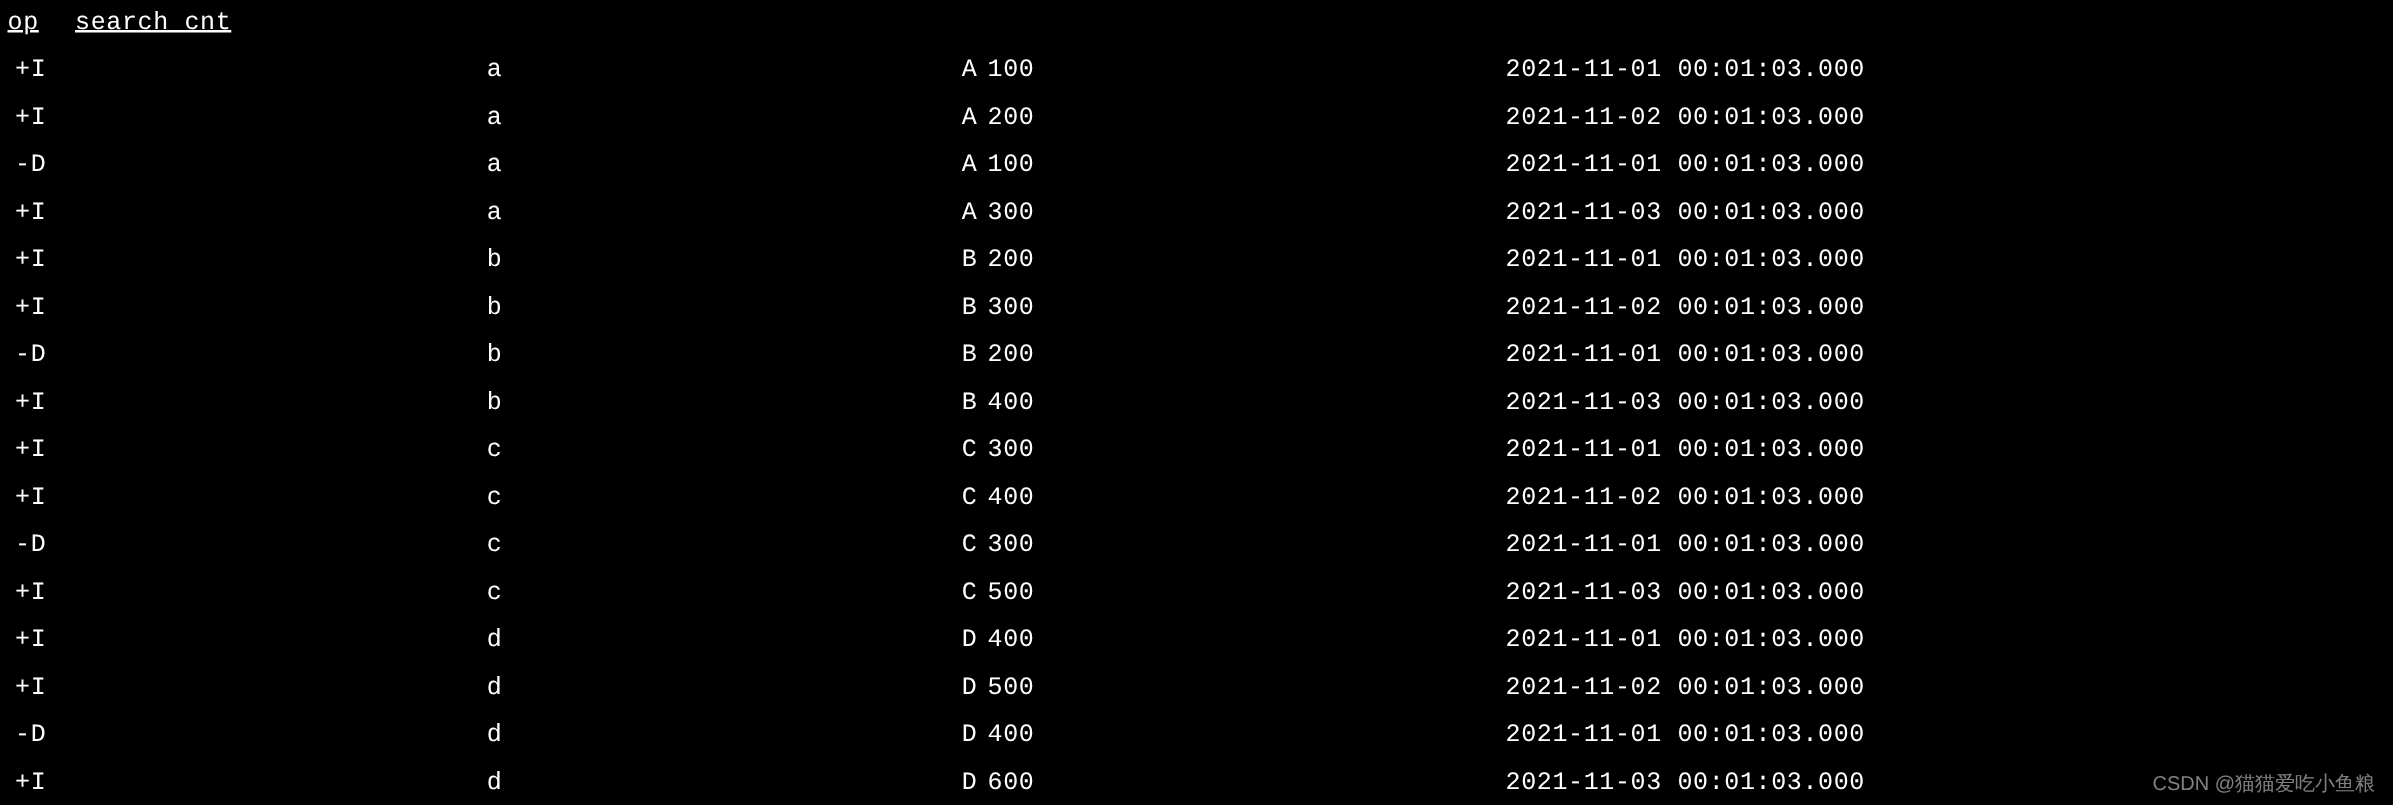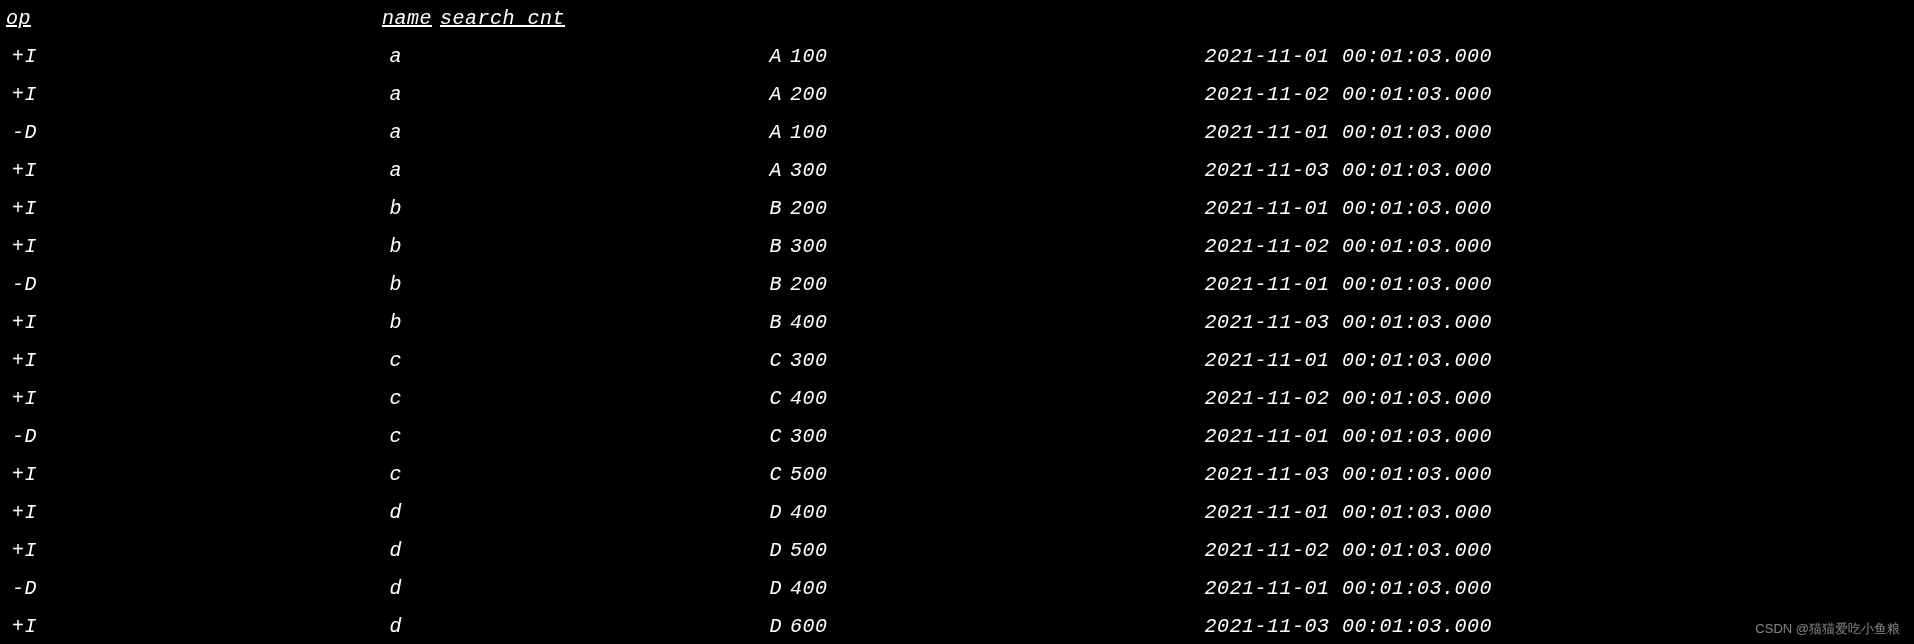--- a/index.html
+++ b/index.html
@@ -12,47 +12,45 @@
       height: 644px;
       overflow: hidden;
       position: relative;
     }
     .table { width: 100%; }
     .row {
       display: flex;
       width: 100%;
       line-height: 38px;
       height: 38px;
-      font-style: italic;
     }
     .hdr .cell { text-decoration: underline; }
     .cell { white-space: pre; letter-spacing: 0.5px; }
     .c-op  { width: 60px;  text-align: left;  padding-left: 6px; }
     .c-key { width: 350px; text-align: right; padding-right: 8px; }
     .c-name{ width: 380px; text-align: right; padding-right: 8px; }
     .c-cnt { width: 360px; padding-right: 8px; }
     .c-ts  { width: 350px; text-align: right; padding-right: 8px; }
     .row:not(.hdr) .c-op { padding-left: 12px; }
     .watermark {
       position: absolute;
       bottom: 6px;
       right: 14px;
-      font-size: 13px;
+      font-size: 16px;
       color: rgba(255,255,255,0.5);
       font-family: sans-serif;
       letter-spacing: 0;
     }
   </style>
 </head>
 <body>
 
 <div class="table">
   <div class="row hdr">
     <span class="cell c-op">op</span>
-    <span class="cell c-name">name</span>
     <span class="cell c-cnt">search_cnt</span>
   </div>
   <div id="rows">
       <div class="row">
         <span class="cell c-op">+I</span>
         <span class="cell c-key">a</span>
         <span class="cell c-name">A</span>
         <span class="cell c-cnt">100</span>
         <span class="cell c-ts">2021-11-01 00:01:03.000</span>
       </div>

